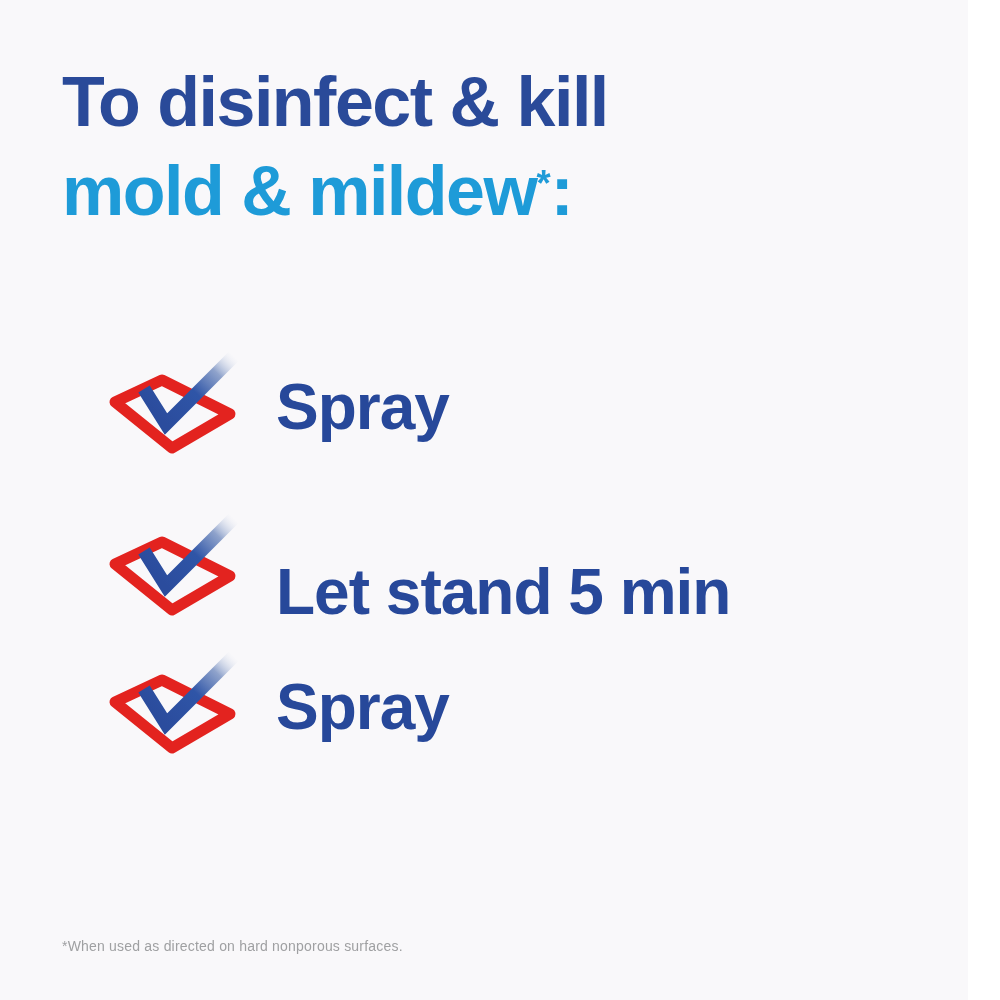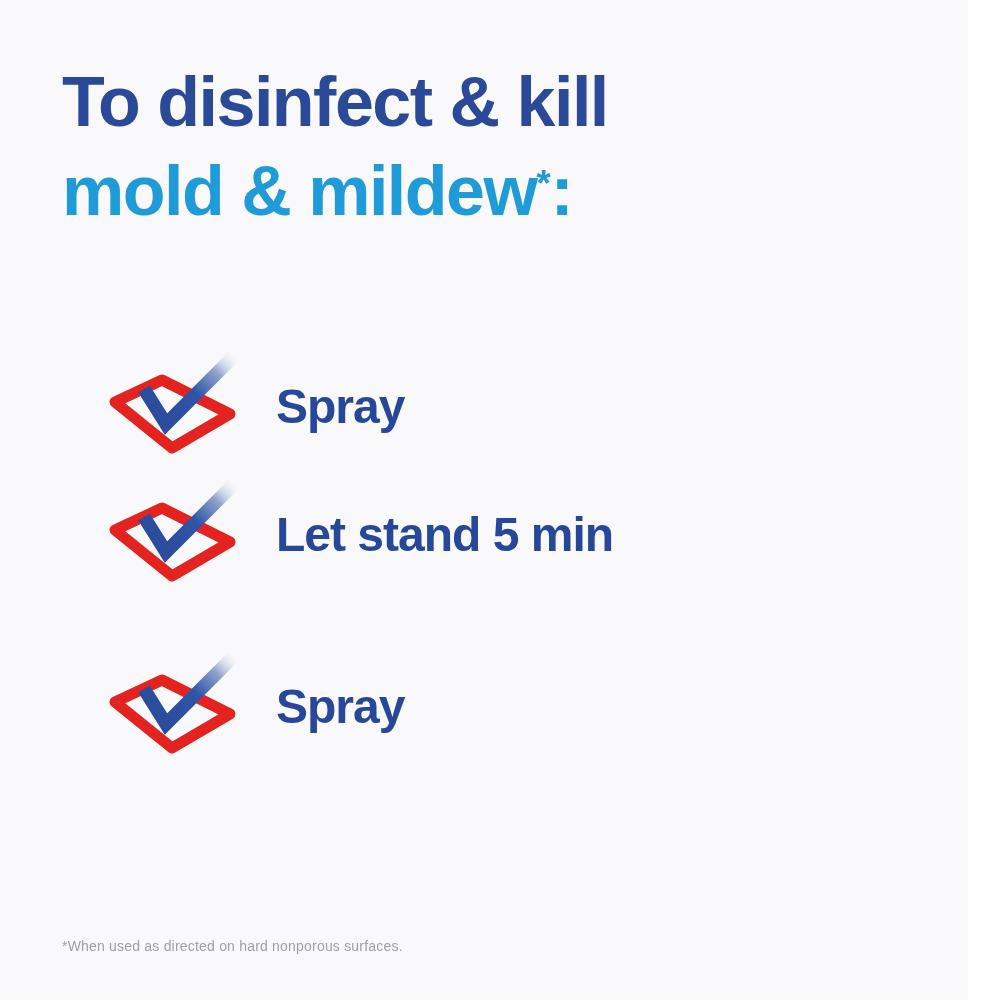--- a/index.html
+++ b/index.html
@@ -39,21 +39,21 @@
   }
   .step {
     position: absolute;
     left: 110px;
     height: 110px;
     display: flex;
     align-items: center;
     gap: 36px;
   }
   .step-1 { top: 352px; }
-  .step-2 { top: 480px; }
+  .step-2 { top: 514px; align-items: flex-end; }
   .step-3 { top: 652px; }
   .check-icon {
     width: 130px;
     height: 110px;
     flex: 0 0 auto;
     overflow: visible;
   }
   .check-icon .box {
     fill: none;
     stroke: var(--check-red, #e3231f);
@@ -63,21 +63,21 @@
   }
   .check-icon .tick {
     fill: none;
     stroke: url(#tickFade);
     stroke-width: 13.5;
     stroke-linejoin: miter;
     stroke-linecap: butt;
   }
   .step-label {
     color: var(--step-text, #27489a);
-    font-size: 48px;
+    font-size: 64px;
     font-weight: 800;
     letter-spacing: -1px;
     line-height: 1;
     white-space: nowrap;
   }
   .footnote {
     position: absolute;
     left: 62px;
     top: 938px;
     color: var(--footnote-gray, #9fa0a2);

